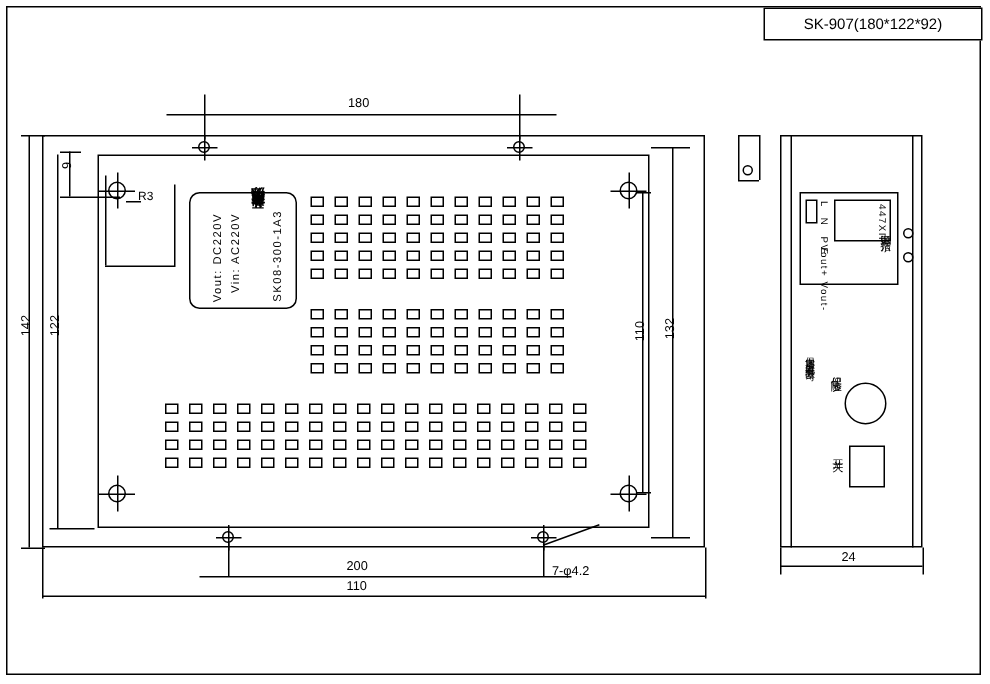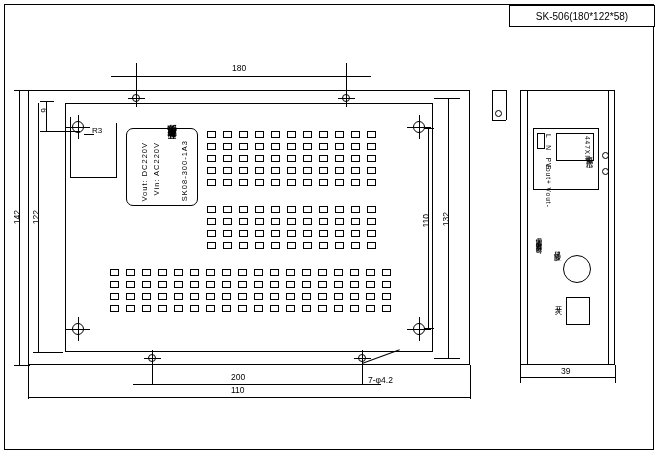--- a/index.html
+++ b/index.html
@@ -22,21 +22,21 @@
   #page *{-webkit-font-smoothing:antialiased;}
 </style>
 </head>
 <body>
 
 <div id="page">
 
   <div class="frame"></div>
 
   <div class="titleblock">
-    <span>SK-506(180*122*58)</span>
+    <span>SK-907(180*122*92)</span>
   </div>
 
   <div class="rectbox" style="left:28px;top:90px;width:442px;height:275px;"></div>
 
   <div class="rectbox" style="left:65px;top:103px;width:368px;height:249px;"></div>
 
   <div class="ln v" style="left:70px;top:117px;width:1px;height:60px;"></div>
   <div class="ln h" style="left:70px;top:177px;width:46px;height:1px;"></div>
   <div class="ln v" style="left:116px;top:123px;width:1px;height:55px;"></div>
 
@@ -334,15 +334,15 @@
   <div class="label-v" style="left:552px;top:246px;font-size:7.5px;">保险 5A</div>
 
   <div class="rectbox" style="left:566px;top:297px;width:24px;height:28px;"></div>
   <div class="label-v" style="left:553px;top:300px;font-size:7.5px;">开关</div>
 
   <div class="label-v" style="left:534px;top:232px;font-size:6.5px;">保定市四方电子有限公司</div>
 
   <div class="ln v" style="left:520px;top:365px;width:1px;height:18px;"></div>
   <div class="ln v" style="left:615px;top:365px;width:1px;height:18px;"></div>
   <div class="ln h" style="left:520px;top:377px;width:95px;height:1px;"></div>
-  <div class="dim-text" style="left:561px;top:366px;">39</div>
+  <div class="dim-text" style="left:561px;top:366px;">24</div>
 
 </div>
 
 </body></html>

